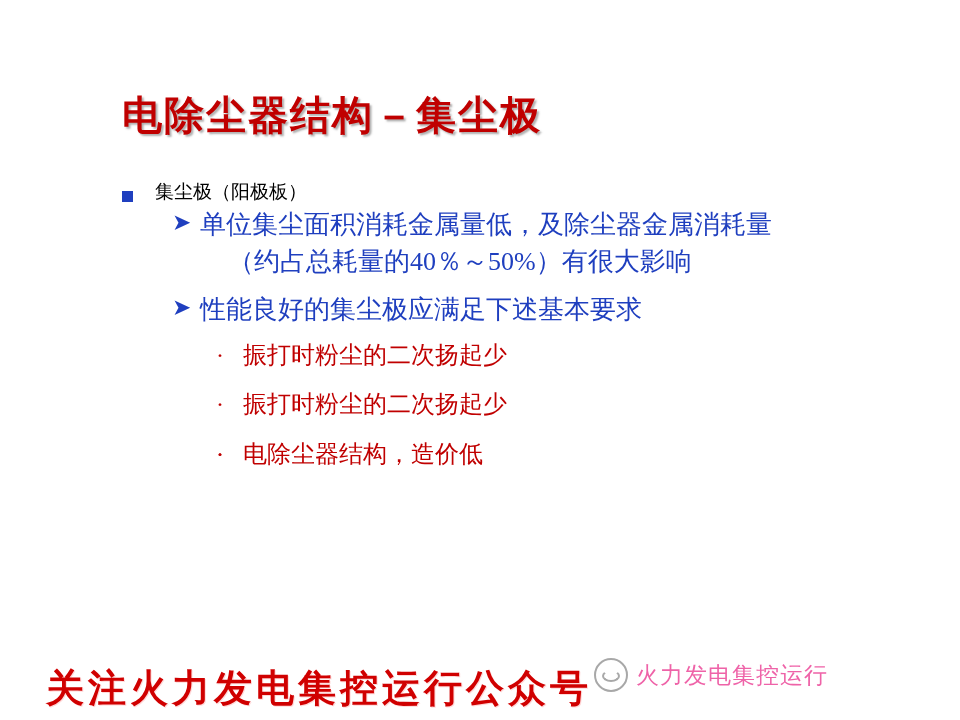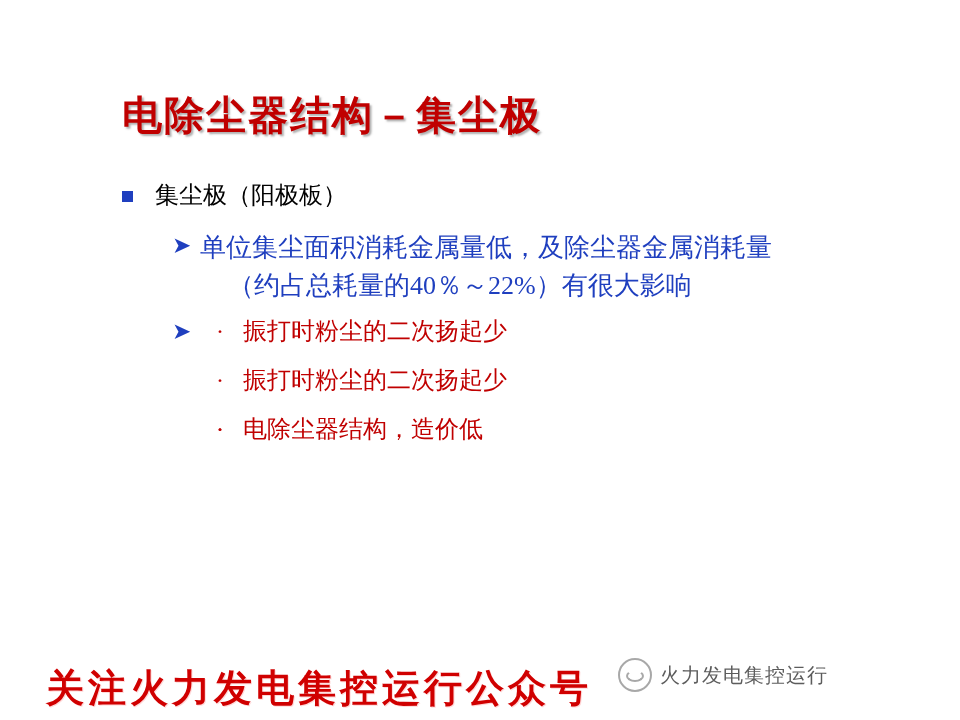--- a/index.html
+++ b/index.html
@@ -34,23 +34,23 @@
   }
   .content {
     position: absolute;
     left: 0;
     top: 180px;
     width: 960px;
   }
   .lvl1 {
     position: relative;
     padding-left: 155px;
-    font-size: 24px;
+    font-size: 19px;
     color: #000000;
-    margin-bottom: 18px;
+    margin-bottom: 1px;
     line-height: 1.3;
   }
   .lvl1 .marker {
     position: absolute;
     left: 122px;
     top: 11px;
     width: 11px;
     height: 11px;
     background: #1f3fbf;
     display: inline-block;
@@ -127,22 +127,22 @@
     position: absolute;
     left: 6px;
     top: 10px;
     width: 14px;
     height: 8px;
     border-radius: 50%;
     border: 2px solid #9a9a9a;
     border-top-color: transparent;
   }
   .wm-text {
-    font-size: 20px;
-    color: #404040;
+    font-size: 23px;
+    color: #ec4899;
     letter-spacing: 1px;
     font-family: "Liberation Serif", "DejaVu Serif", serif;
   }
 </style>
 </head>
 <body>
 
 <div class="slide">
 
   <div class="slide-title">电除尘器结构－集尘极</div>
@@ -150,25 +150,26 @@
   <div class="content">
 
     <div class="lvl1">
       <span class="marker"></span>
       <span>集尘极（阳极板）</span>
     </div>
 
     <div class="lvl2">
       <span class="arrow">➤</span>
       <span class="cont">单位集尘面积消耗金属量低，及除尘器金属消耗量</span>
-      <span class="indent">（约占总耗量的40％～22%）有很大影响</span>
+      <span class="indent">（约占总耗量的40％～50%）有很大影响</span>
     </div>
 
     <div class="lvl2">
       <span class="arrow">➤</span>
+      <span class="cont">性能良好的集尘极应满足下述基本要求</span>
     </div>
 
     <div class="lvl3">
       <span class="dot">·</span>
       <span>振打时粉尘的二次扬起少</span>
     </div>
 
     <div class="lvl3">
       <span class="dot">·</span>
       <span>振打时粉尘的二次扬起少</span>

